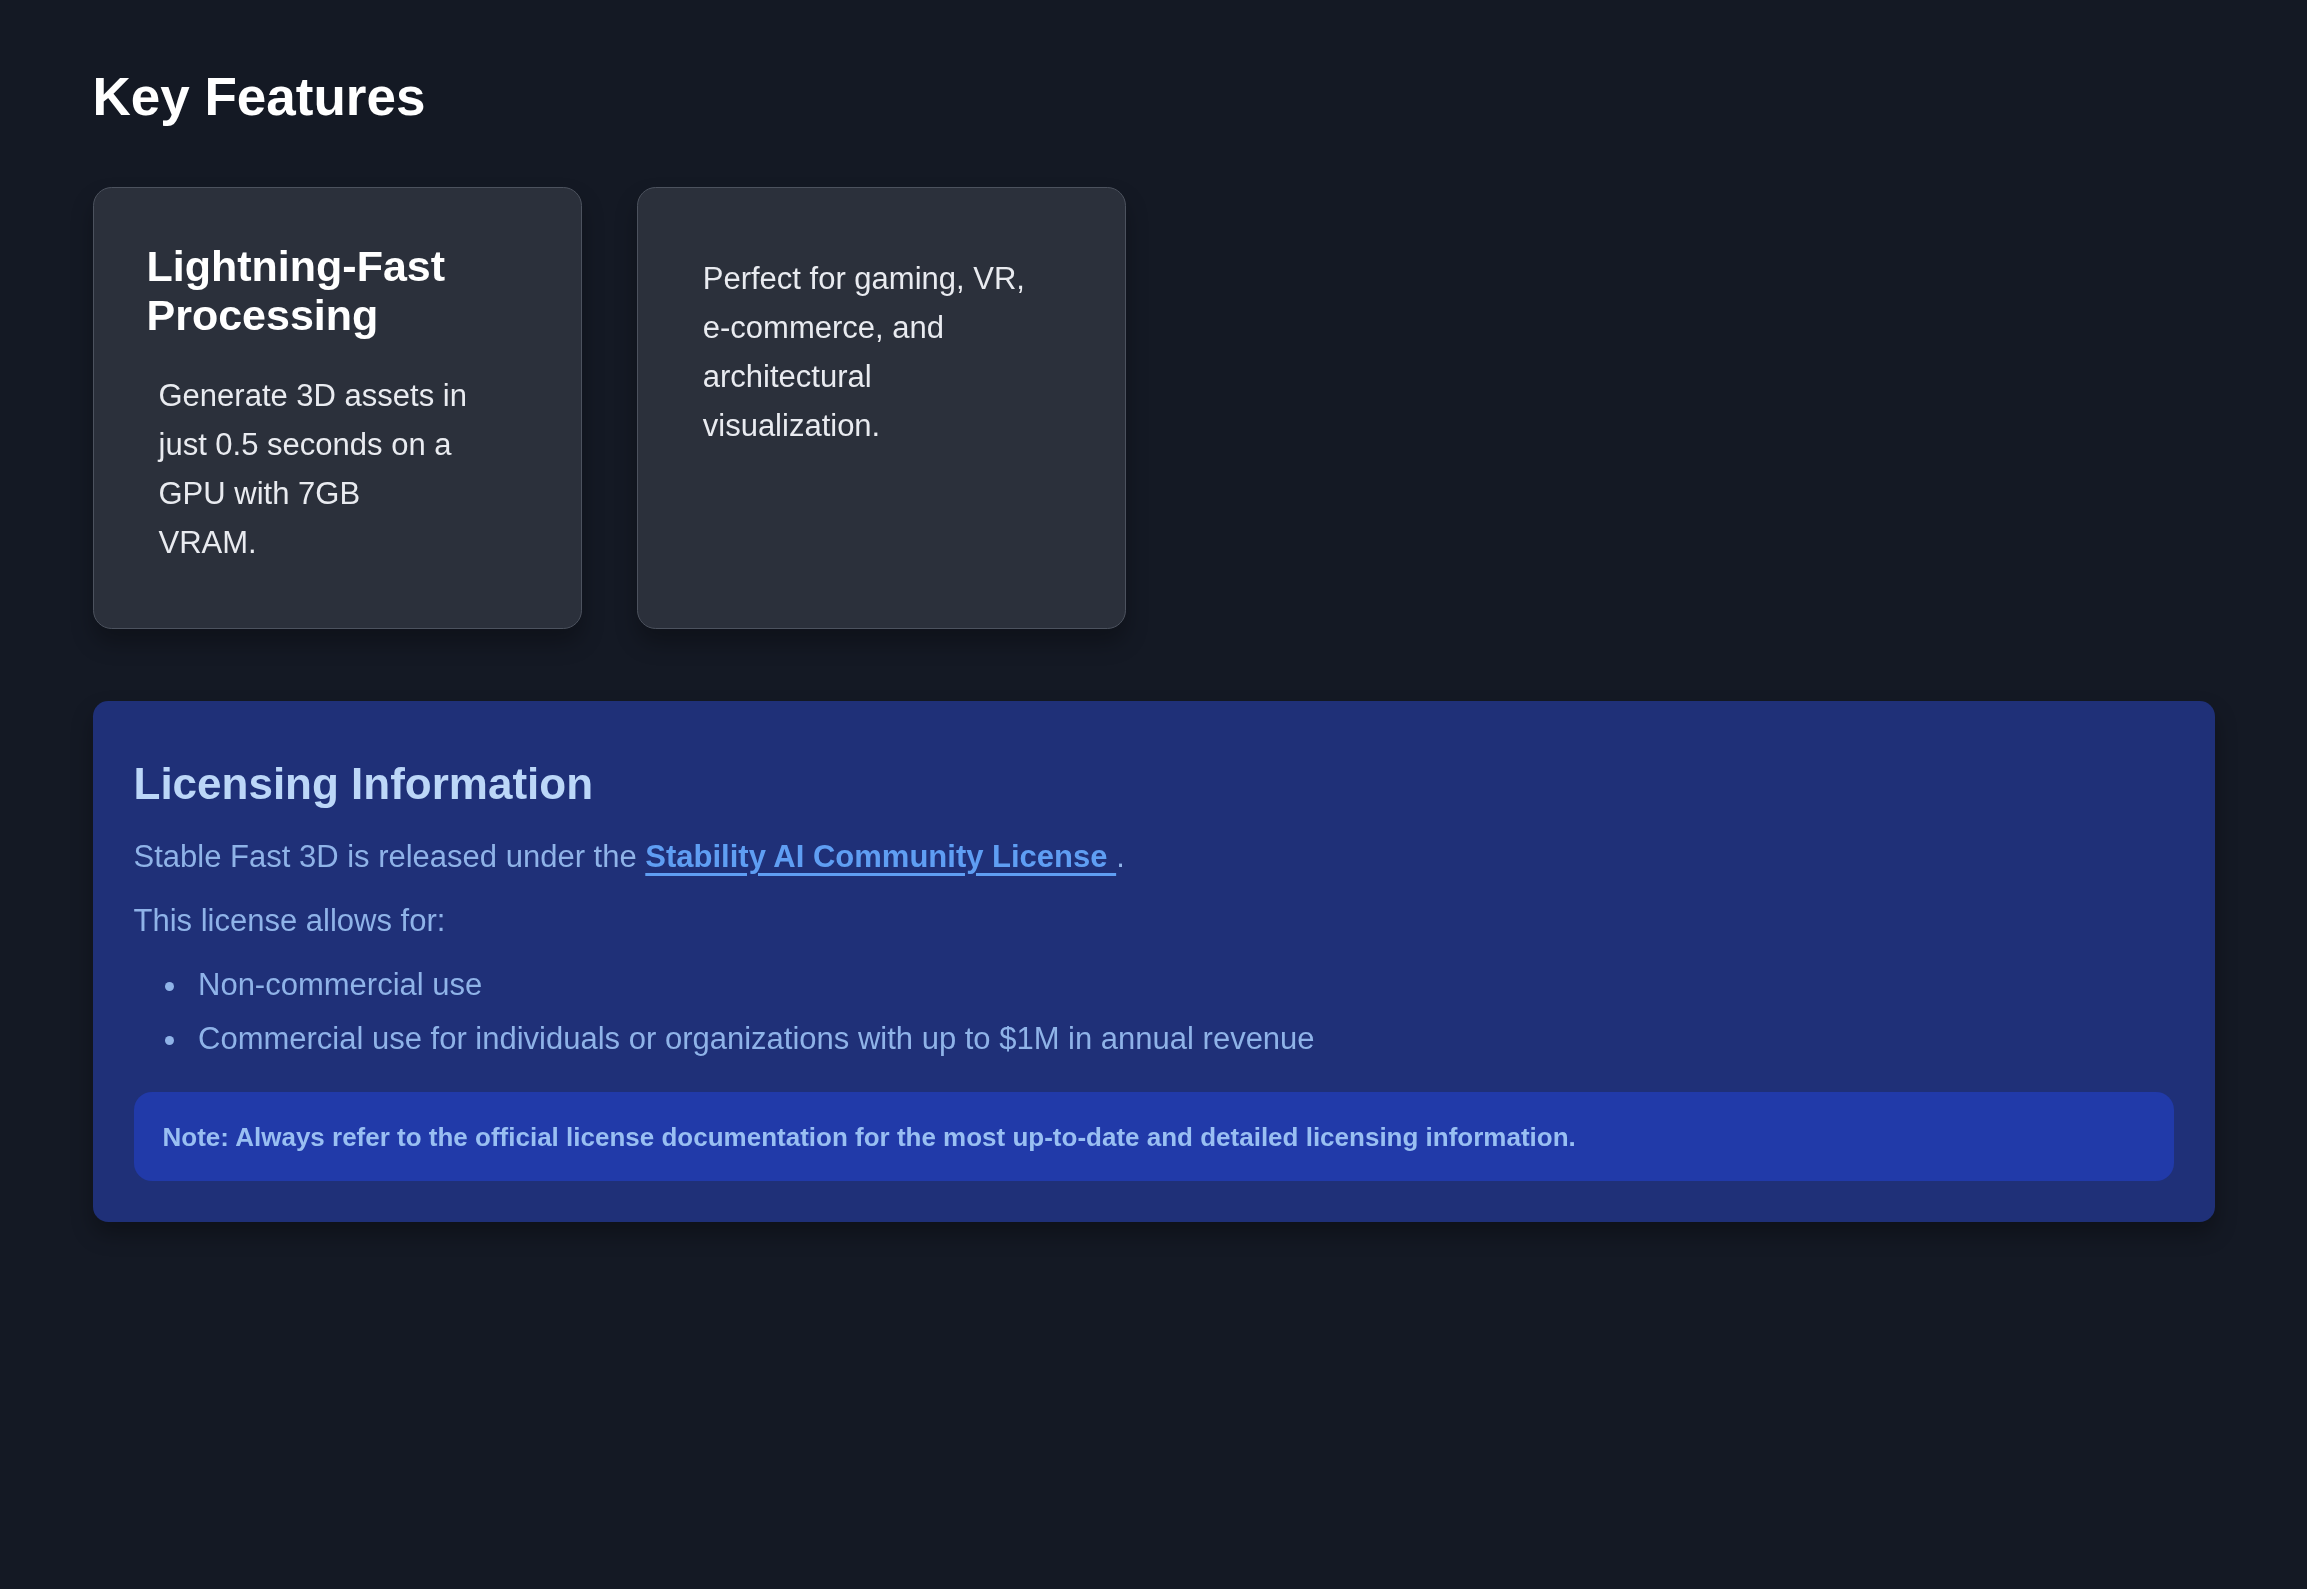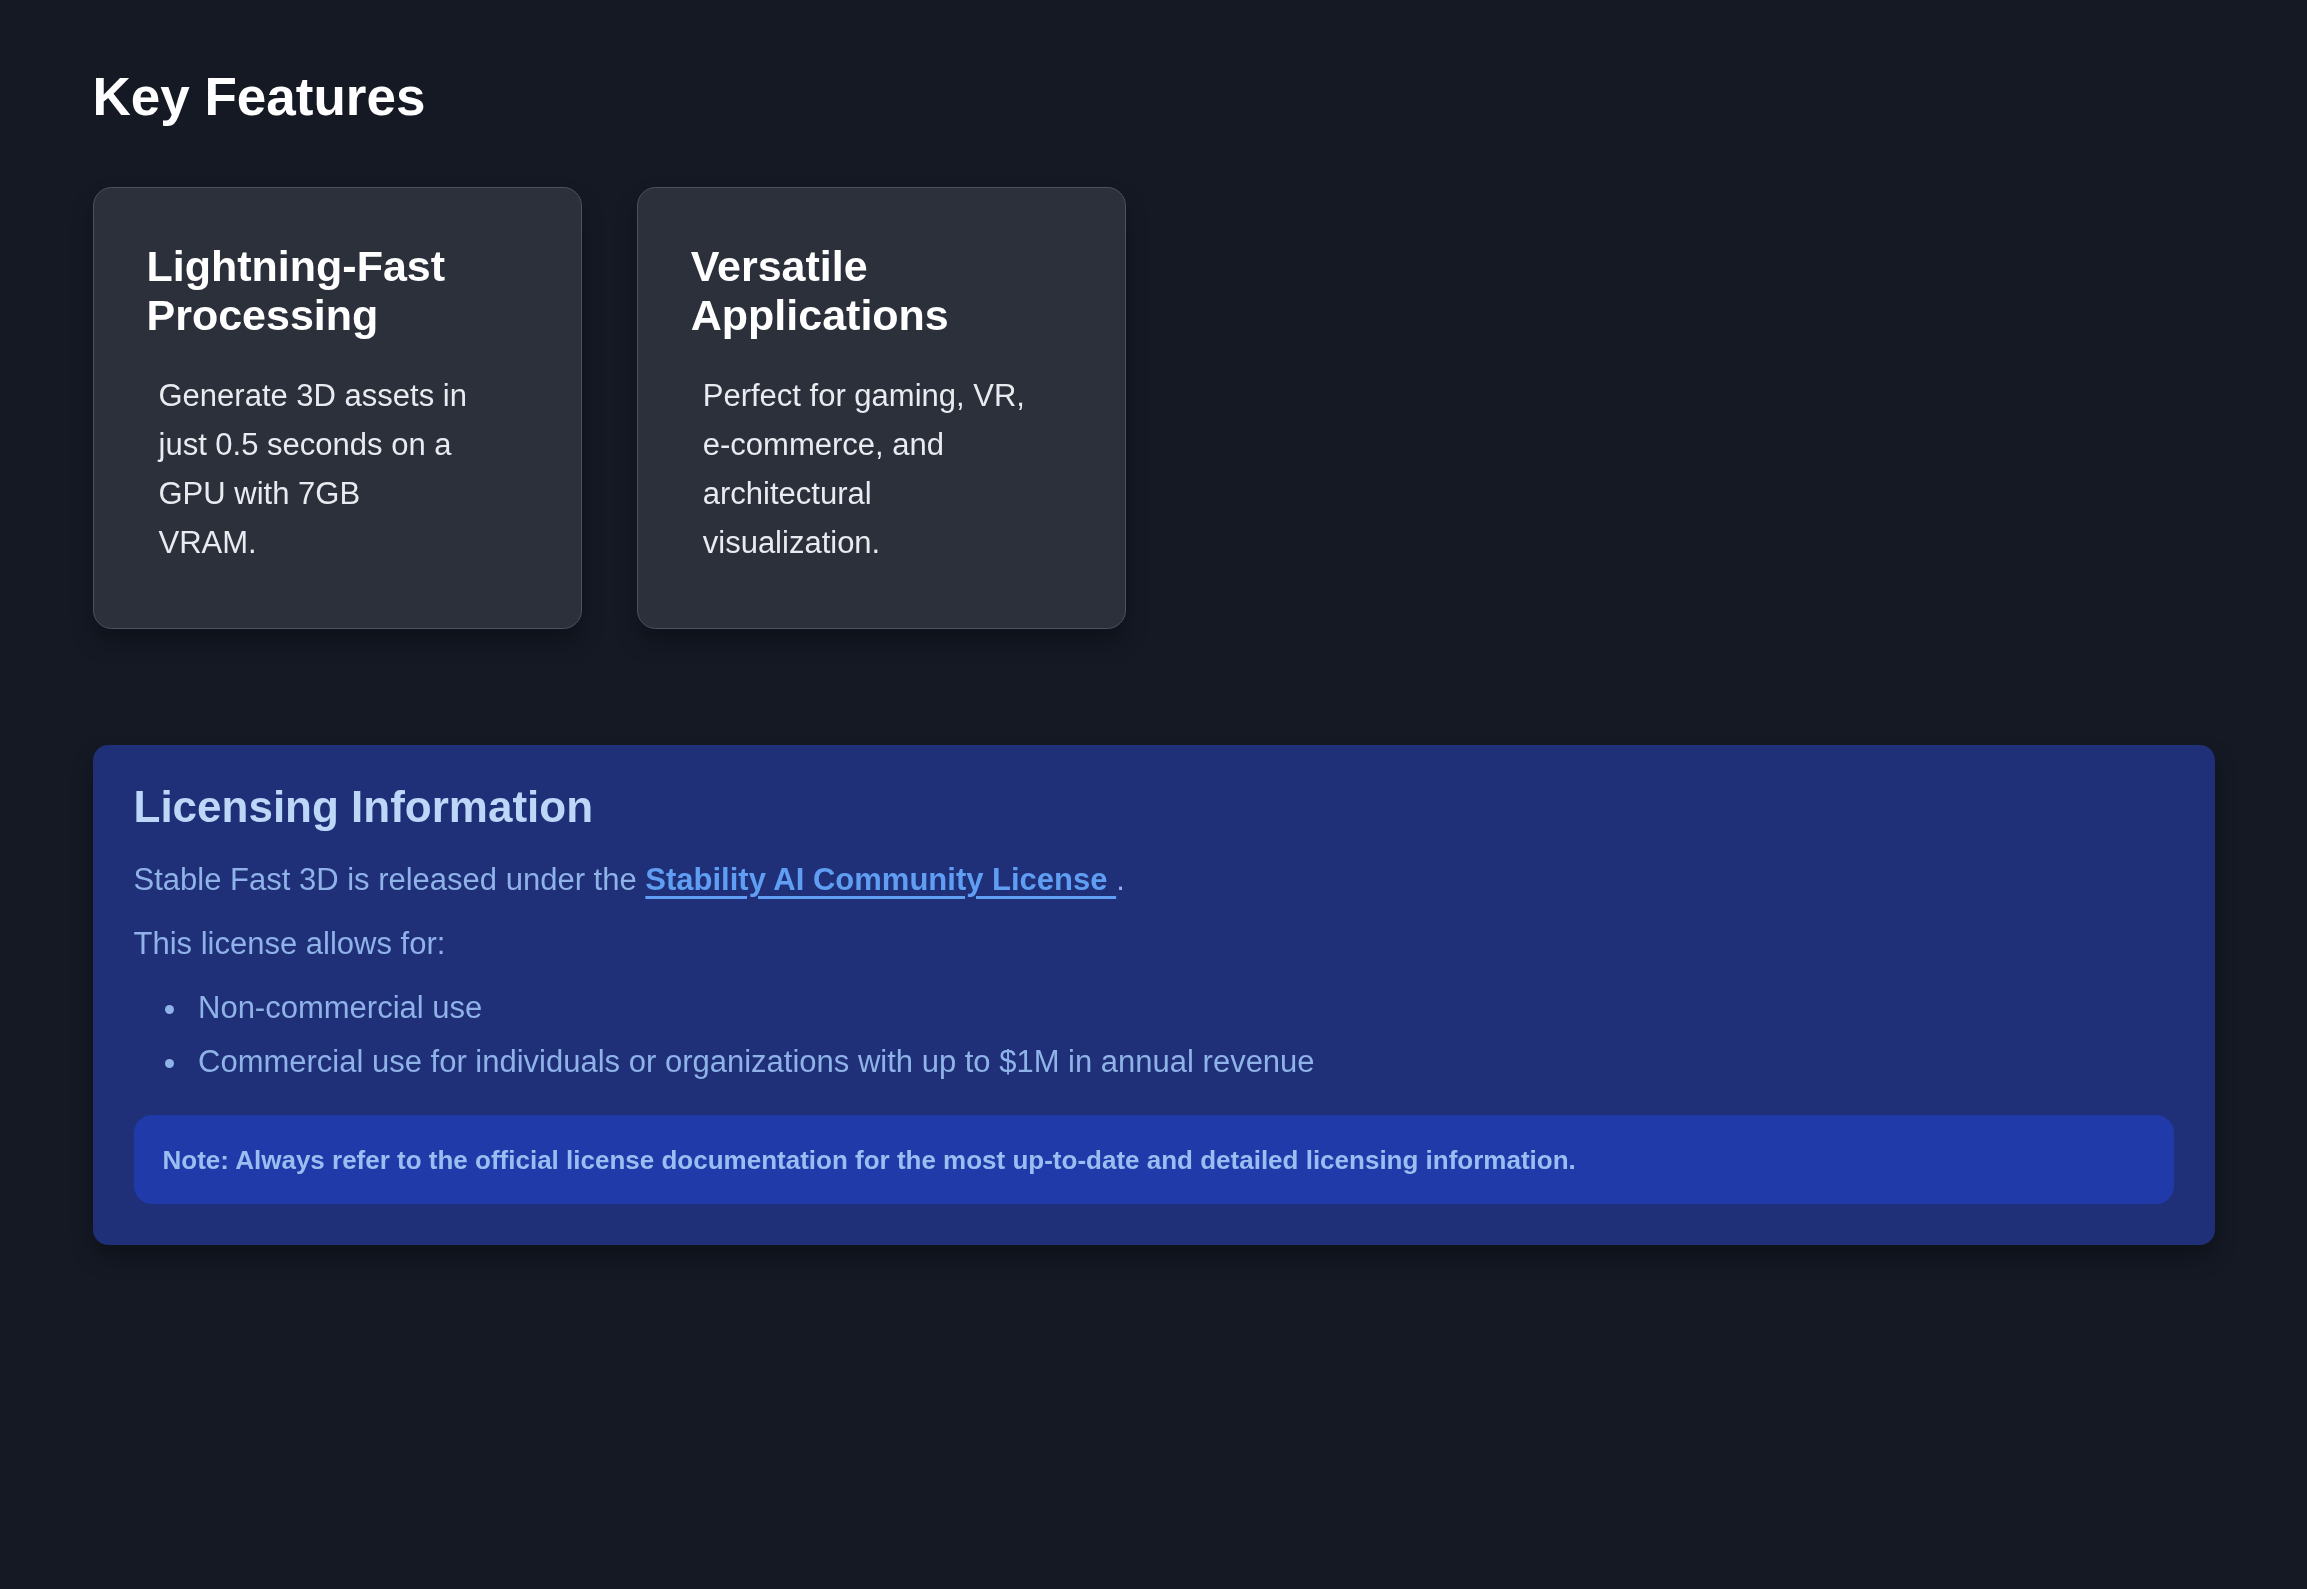--- a/index.html
+++ b/index.html
@@ -28,24 +28,24 @@
   .card.raised{transform:translateY(-10.2px);}
   .card h3{
     margin:0 0 31px;font-size:43px;font-weight:bold;
     color:var(--heading-text,#ffffff);
   }
   .card p{
     margin:12px;font-size:31px;line-height:49px;
     color:#e9ebf0;white-space:pre-line;
   }
   .licensing{
-    margin-top:116px;
+    margin-top:72px;
     background:var(--panel-bg,#1f3078);
     border-radius:15.3px;
-    padding:37px 41px 41px;
+    padding:58px 41px 41px;
     box-shadow:0 12px 22px rgba(0,0,0,.30);
   }
   .licensing h2{
     margin:0 0 25.5px;font-size:44px;font-weight:bold;
     color:var(--panel-heading-text,#bcd7f8);
   }
   .licensing p{
     margin:20.4px 0;font-size:31px;line-height:44px;
     color:var(--panel-body-text,#8fb3e8);
   }
@@ -78,21 +78,20 @@
   <section class="features">
 
     <article class="card">
       <h3>Lightning-Fast Processing</h3>
       <p>Generate 3D assets in just 0.5 seconds on a GPU with 7GB
 VRAM.</p>
     </article>
 
 
     <article class="card">
-      <h3>Versatile Applications</h3>
       <p>Perfect for gaming, VR, e-commerce, and architectural
 visualization.</p>
     </article>
 
 
   </section>
 
   <section class="licensing">
 
     <h2>Licensing Information</h2>

